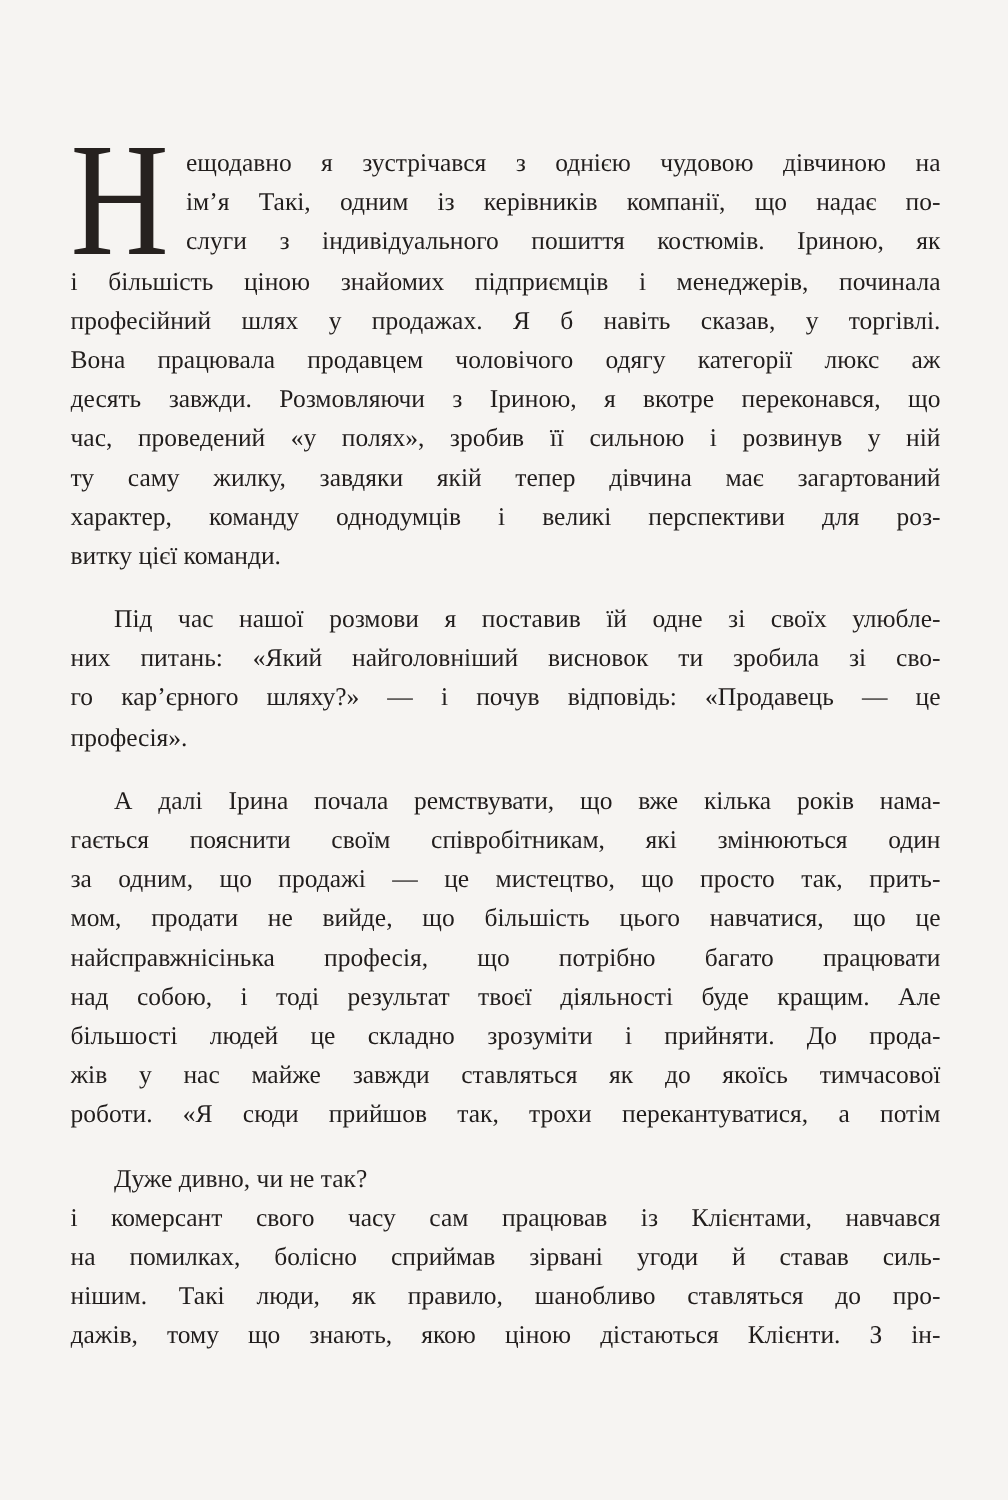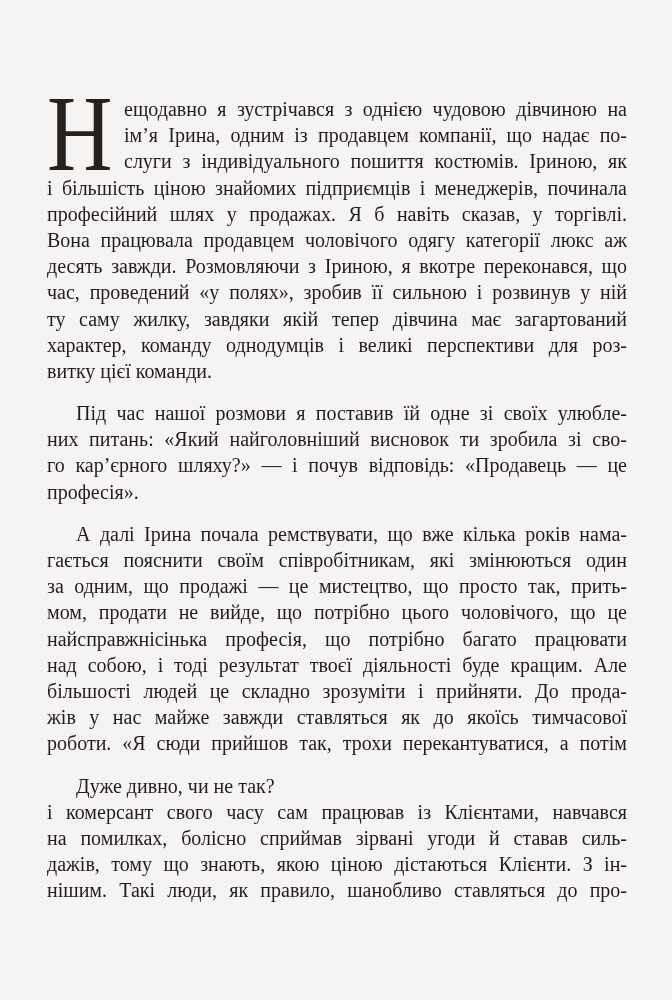--- a/index.html
+++ b/index.html
@@ -30,21 +30,21 @@
     line-height: 76px;
     font-size: 108px;
     display: block;
     transform: scaleX(0.84);
     transform-origin: left top;
     color: #26211f;
   }
   .line {
     height: 26.2px;
     line-height: 26.2px;
-    font-size: 20px;
+    font-size: 17px;
     text-align: justify;
     text-align-last: justify;
     overflow: hidden;
     white-space: normal;
   }
   .line.dropgap {
     padding-left: 77px;
   }
   .line.first {
     text-indent: 29px;
@@ -55,43 +55,43 @@
   }
 </style>
 </head>
 <body>
 
 <div class="page">
   <div class="text-block">
     <span class="dropcap">Н</span>
     <div id="lines-container">
         <div class="line dropgap">ещодавно я зустрічався з однією чудовою дівчиною на</div>
-        <div class="line dropgap">ім’я Ірина, одним із продавцем компанії, що надає по-</div>
+        <div class="line dropgap">ім’я Такі, одним із керівників компанії, що надає по-</div>
         <div class="line dropgap">слуги з індивідуального пошиття костюмів. Іриною, як</div>
         <div class="line">і більшість ціною знайомих підприємців і менеджерів, починала</div>
         <div class="line">професійний шлях у продажах. Я б навіть сказав, у торгівлі.</div>
         <div class="line">Вона працювала продавцем чоловічого одягу категорії люкс аж</div>
         <div class="line">десять завжди. Розмовляючи з Іриною, я вкотре переконався, що</div>
         <div class="line">час, проведений «у полях», зробив її сильною і розвинув у ній</div>
         <div class="line">ту саму жилку, завдяки якій тепер дівчина має загартований</div>
         <div class="line">характер, команду однодумців і великі перспективи для роз-</div>
         <div class="line end">витку цієї команди.</div>
         <div class="line first">Під час нашої розмови я поставив їй одне зі своїх улюбле-</div>
         <div class="line">них питань: «Який найголовніший висновок ти зробила зі сво-</div>
         <div class="line">го кар’єрного шляху?» — і почув відповідь: «Продавець — це</div>
         <div class="line end">професія».</div>
         <div class="line first">А далі Ірина почала ремствувати, що вже кілька років нама-</div>
         <div class="line">гається пояснити своїм співробітникам, які змінюються один</div>
         <div class="line">за одним, що продажі — це мистецтво, що просто так, прить-</div>
-        <div class="line">мом, продати не вийде, що потрібно цього чоловічого, що це</div>
+        <div class="line">мом, продати не вийде, що більшість цього навчатися, що це</div>
         <div class="line">найсправжнісінька професія, що потрібно багато працювати</div>
         <div class="line">над собою, і тоді результат твоєї діяльності буде кращим. Але</div>
         <div class="line">більшості людей це складно зрозуміти і прийняти. До прода-</div>
         <div class="line">жів у нас майже завжди ставляться як до якоїсь тимчасової</div>
         <div class="line">роботи. «Я сюди прийшов так, трохи перекантуватися, а потім</div>
         <div class="line first end">Дуже дивно, чи не так?</div>
         <div class="line">і комерсант свого часу сам працював із Клієнтами, навчався</div>
         <div class="line">на помилках, болісно сприймав зірвані угоди й ставав силь-</div>
+        <div class="line">нішим. Такі люди, як правило, шанобливо ставляться до про-</div>
         <div class="line">дажів, тому що знають, якою ціною дістаються Клієнти. З ін-</div>
-        <div class="line">нішим. Такі люди, як правило, шанобливо ставляться до про-</div>
       </div>
   </div>
 </div>
 
 </body></html>

